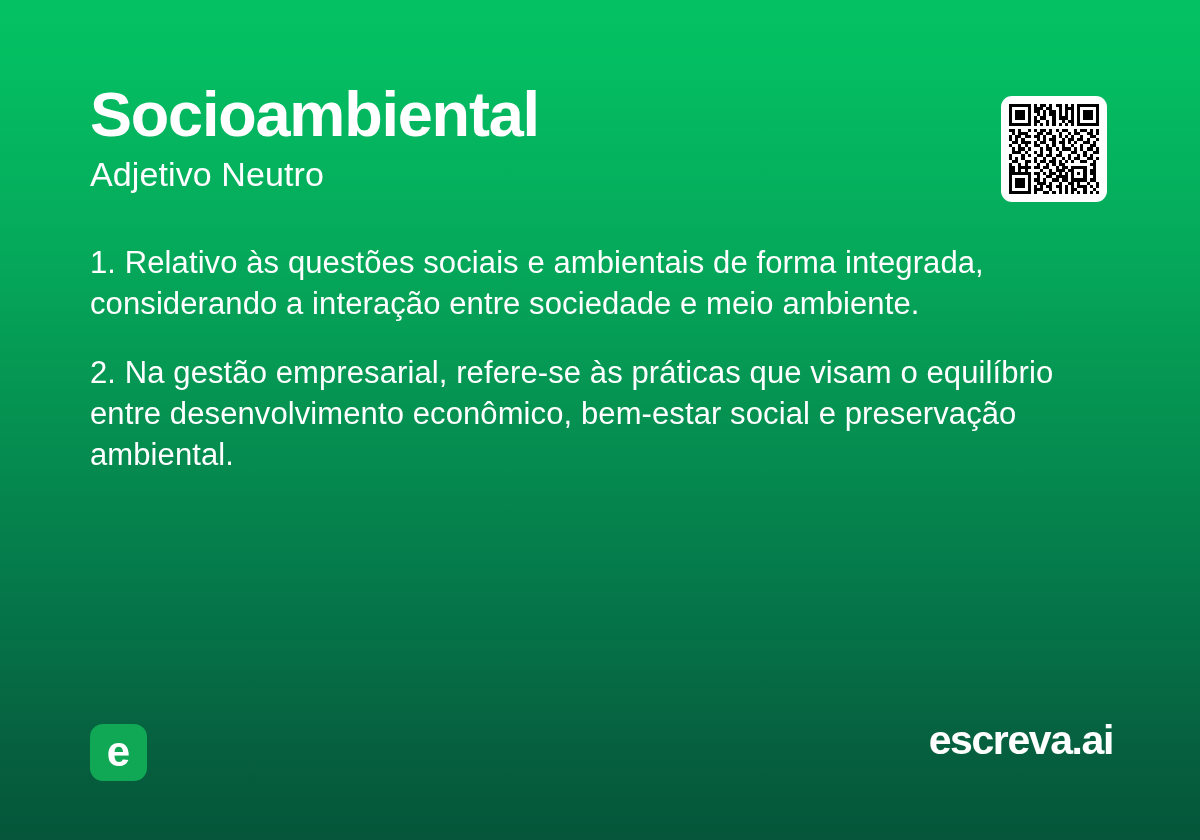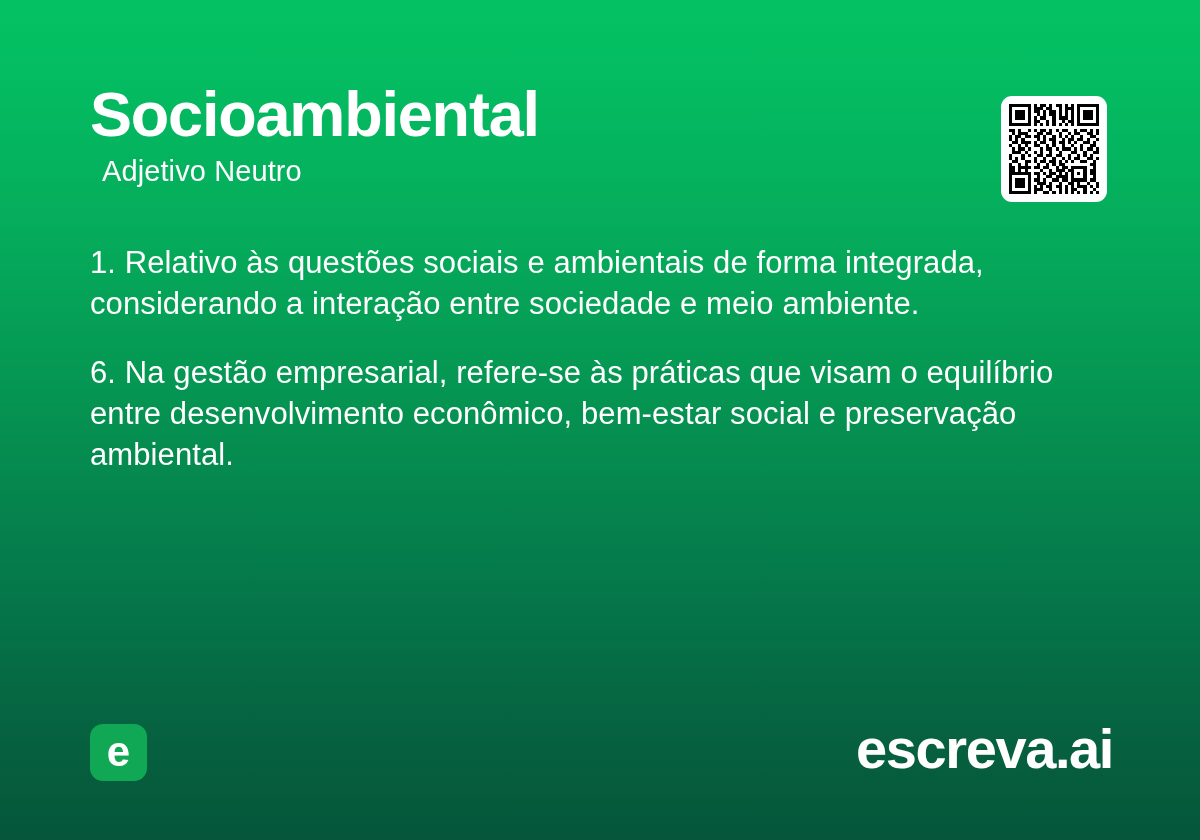--- a/index.html
+++ b/index.html
@@ -41,23 +41,23 @@
     margin: 0;
     color: #ffffff;
     font-size: 63px;
     font-weight: 700;
     letter-spacing: -1.2px;
     line-height: 1.02;
     white-space: nowrap;
   }
 
   .subtitle {
-    margin: 10px 0 0 12px;
-    color: #ffffff;
-    font-size: 29px;
+    margin: 10px 0 0 0;
+    color: #ffffff;
+    font-size: 34px;
     font-weight: 500;
     letter-spacing: 0.1px;
     line-height: 1.1;
   }
 
   
   .qr-card {
     position: absolute;
     left: 1001px;
     top: 96px;
@@ -111,21 +111,21 @@
     font-size: 42px;
     font-weight: 700;
     line-height: 1;
   }
 
   .wordmark {
     position: absolute;
     right: 87px;
     top: 718px;
     color: #ffffff;
-    font-size: 56px;
+    font-size: 41px;
     font-weight: 700;
     letter-spacing: -1.4px;
     line-height: 1.1;
     white-space: nowrap;
   }
 </style>
 </head>
 <body>
 
 <div class="card">
@@ -374,21 +374,21 @@
             <rect x="22" y="28" width="1" height="1"></rect>
           <rect x="26" y="28" width="1" height="1"></rect>
             <rect x="28" y="28" width="1" height="1"></rect>
         </g>
       </svg>
     </span>
   </div>
 
   <div class="definitions">
     <p class="definition">1. Relativo às questões sociais e ambientais de forma integrada, considerando a interação entre sociedade e meio ambiente.</p>
-    <p class="definition">6. Na gestão empresarial, refere-se às práticas que visam o equilíbrio entre desenvolvimento econômico, bem-estar social e preservação ambiental.</p>
+    <p class="definition">2. Na gestão empresarial, refere-se às práticas que visam o equilíbrio entre desenvolvimento econômico, bem-estar social e preservação ambiental.</p>
   </div>
 
   <div class="logo-mark">
     <span class="glyph">e</span>
   </div>
 
   <div class="wordmark">escreva.ai</div>
 
 </div>
 

